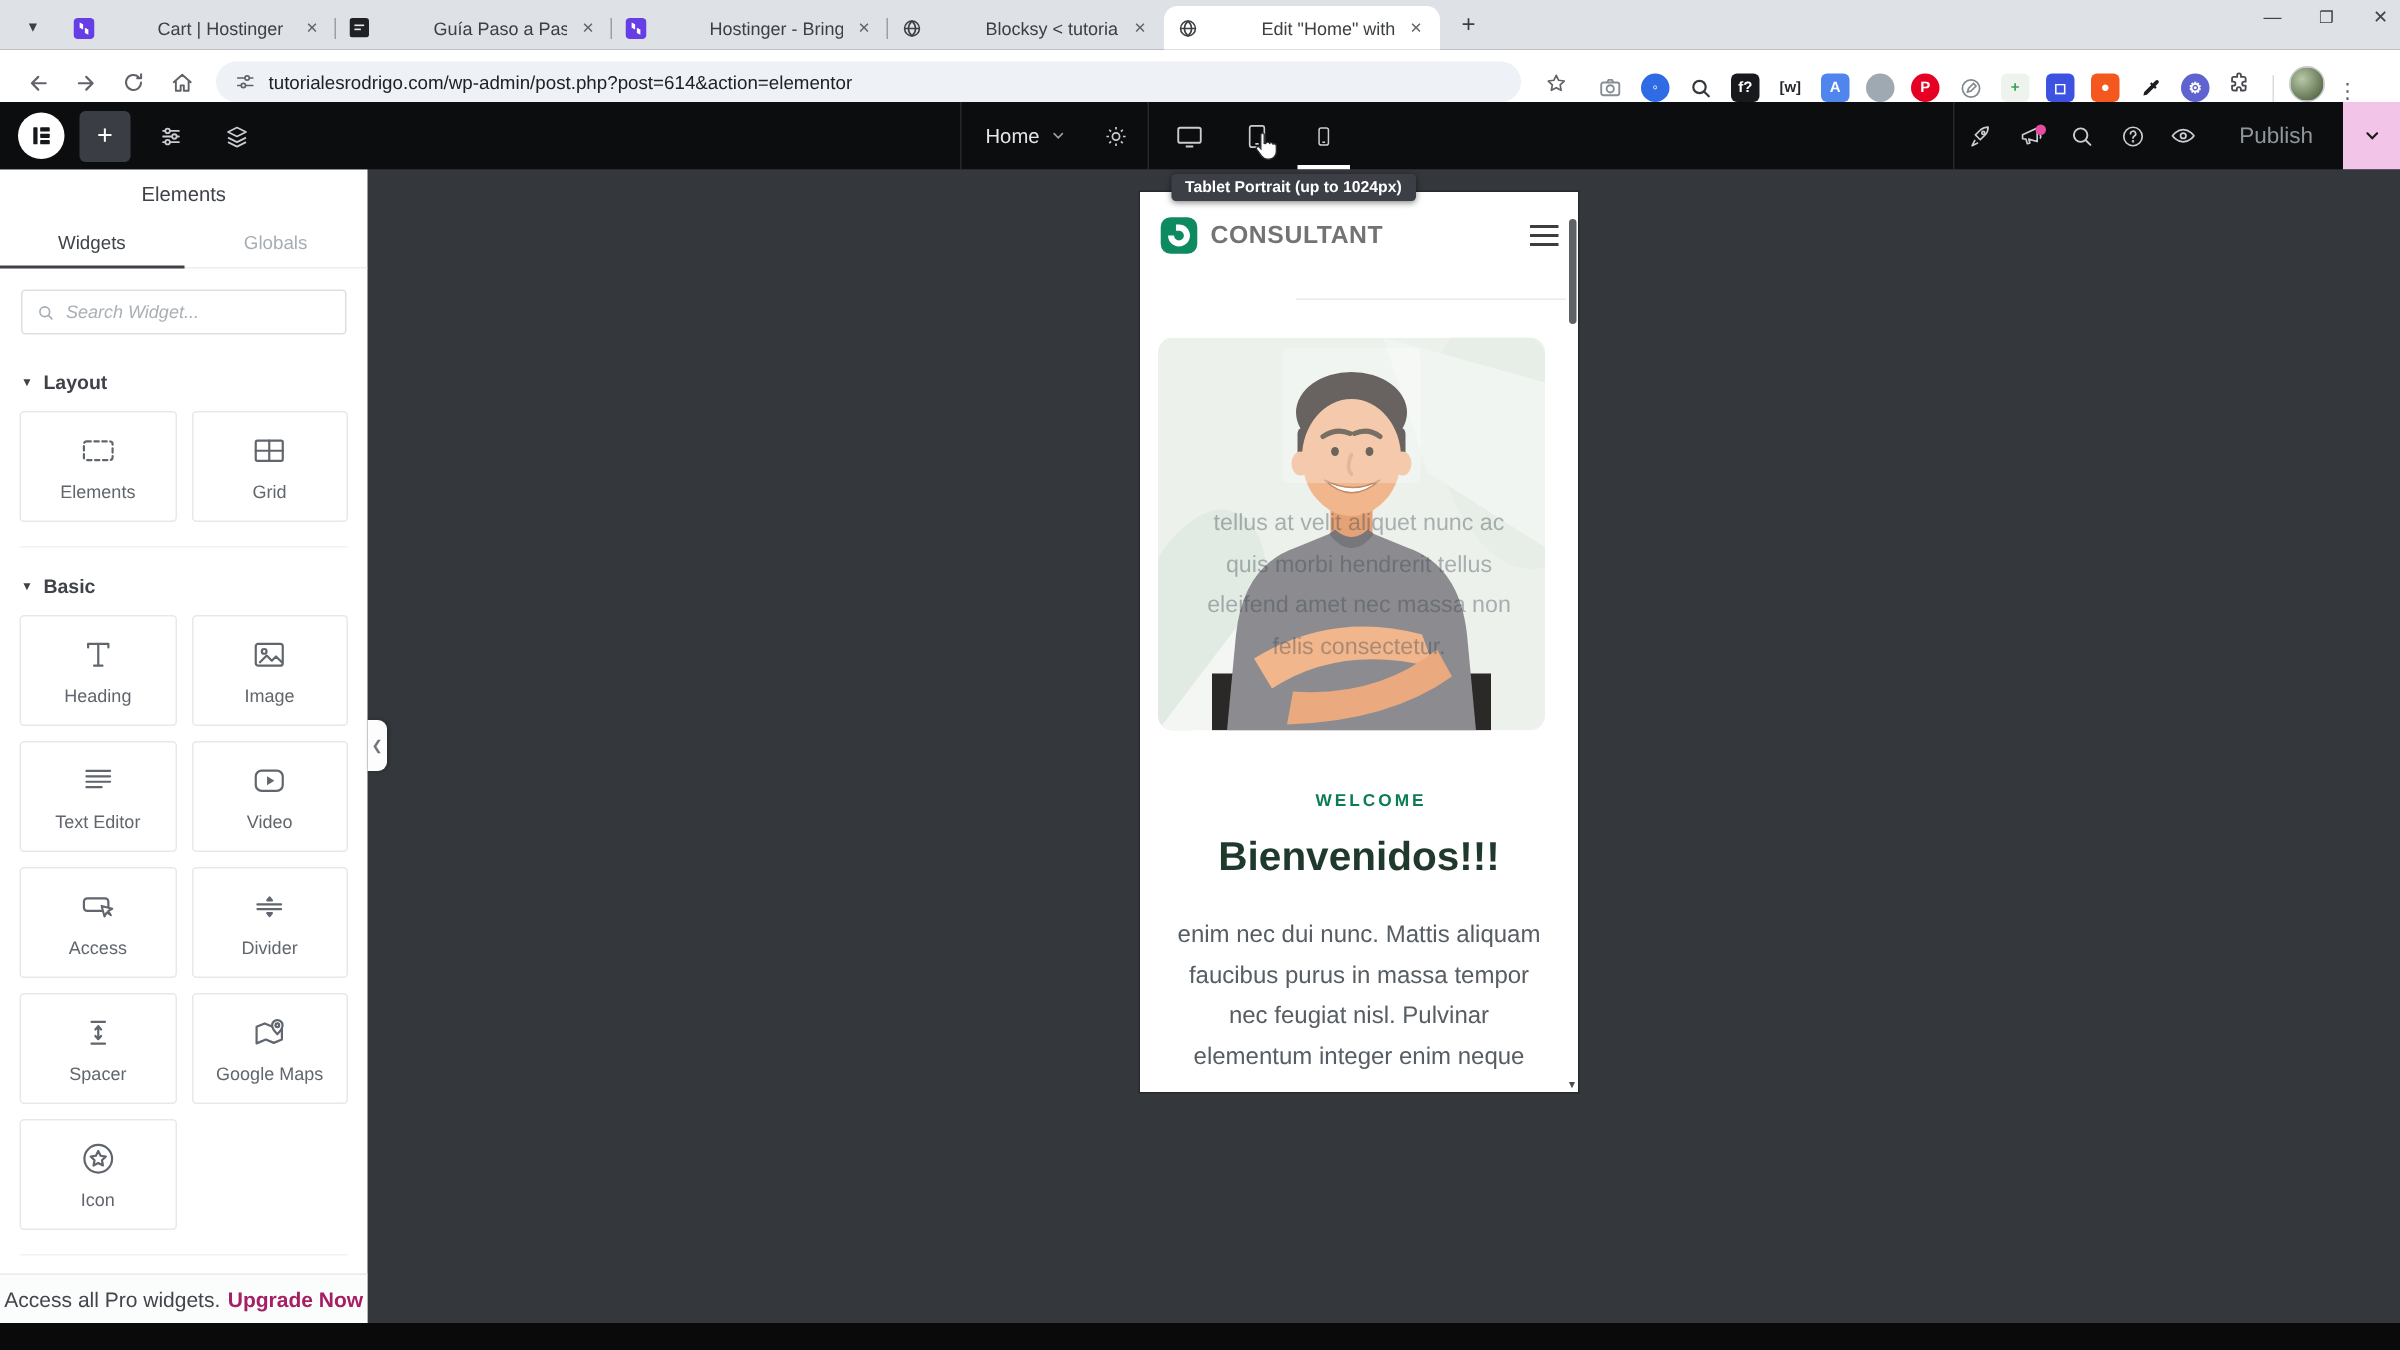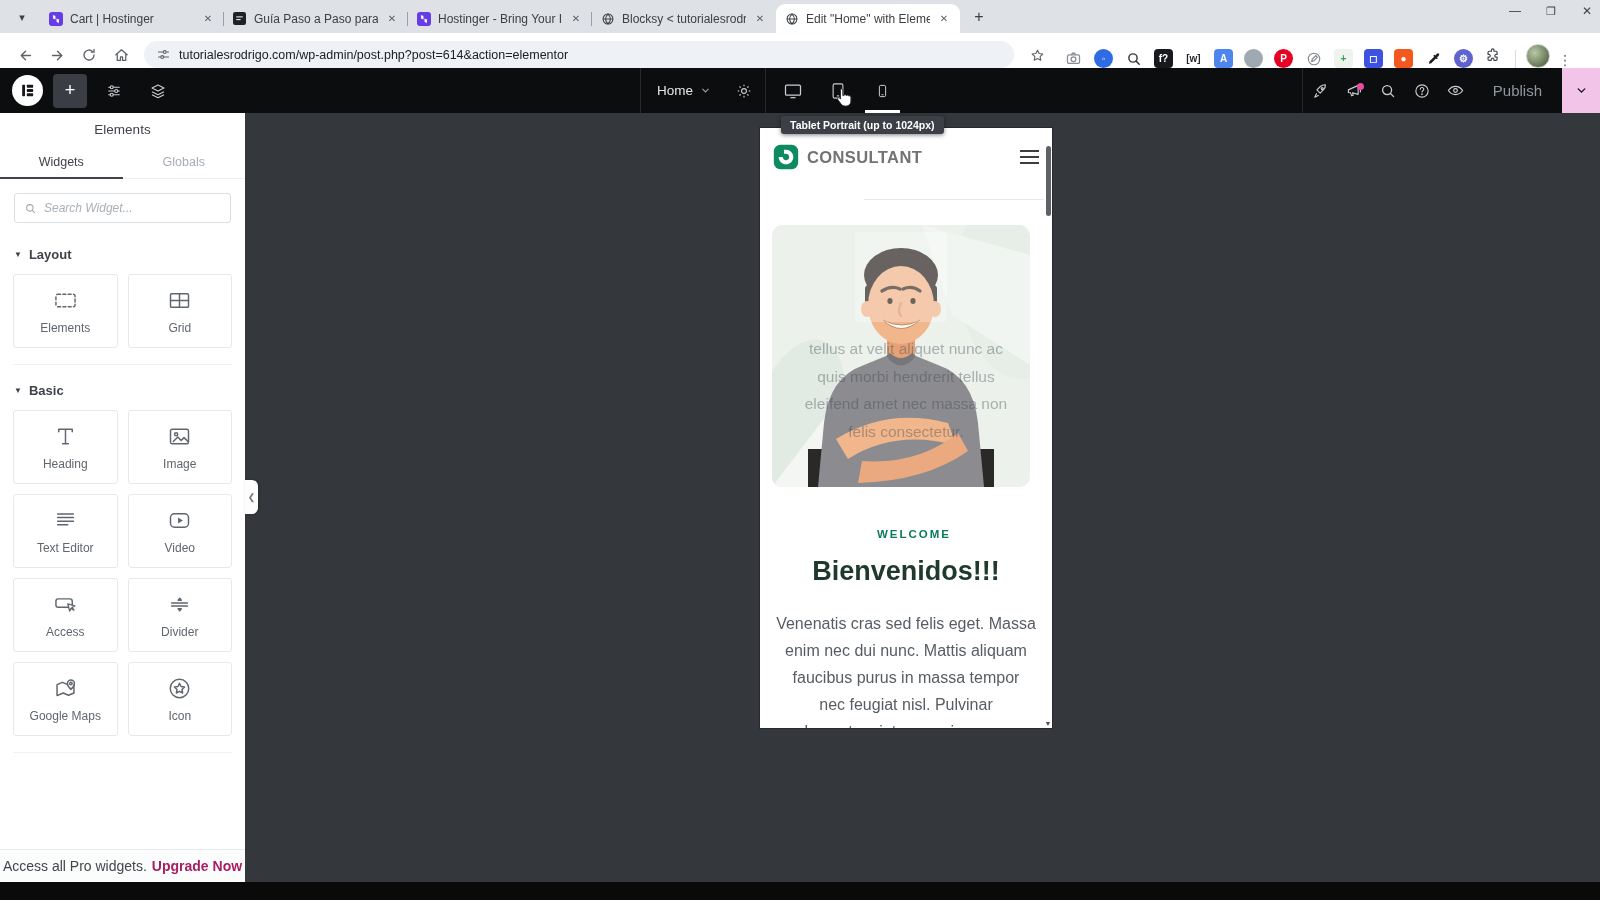--- a/index.html
+++ b/index.html
@@ -6,21 +6,21 @@
   html,body { width:1600px; height:900px; overflow:hidden; }
   body { font-family:"Liberation Sans", sans-serif; }
   .screen { position:relative; width:1600px; height:900px; background:#34373c; overflow:hidden; }
 
   
   .tabstrip { height:33px; background:#dee1e6; display:flex; align-items:flex-end; position:relative; }
   .tabsearch { width:28px; height:28px; margin:0 4px 2px 8px; display:flex; align-items:center; justify-content:center; color:#3c4043; font-size:11px; border-radius:50%; }
   .tab { width:184px; height:29px; display:flex; align-items:center; padding:0 8px; position:relative; color:#3c4043; font-size:12px; cursor:default; }
   .tab.active { background:#fff; border-radius:9px 9px 0 0; z-index:2; }
   .tab .fav { width:15px; height:15px; flex:0 0 15px; margin-right:7px; display:flex; align-items:center; justify-content:center; }
-  .tab .ttl { flex:1; white-space:nowrap; overflow:hidden; }
+  .tab .ttl { flex:1; white-space:nowrap; overflow:hidden;margin-left:35px; }
   .tab .cls { width:16px; height:16px; margin-left:6px; display:flex; align-items:center; justify-content:center; font-size:10px; color:#5f6368; border-radius:50%; }
   .tab.hairline::before { content:""; position:absolute; left:-1px; top:8px; height:14px; width:1px; background:#9aa0a6; }
   .newtab { width:26px; height:26px; margin:0 0 3px 6px; display:flex; align-items:center; justify-content:center; font-size:16px; color:#3c4043; border-radius:50%; }
   .wincontrols { position:absolute; right:6px; top:4px; display:flex; gap:22px; color:#3f4347; font-size:12px; align-items:center; }
   .wincontrols span { width:14px; text-align:center; }
 
   
   .toolbar { height:35px; background:#fff; display:flex; align-items:flex-end; padding:0 8px 0 12px; gap:6px; }
   .navbtn { width:26px; height:26px; display:flex; align-items:center; justify-content:center; color:#5f6368; flex:0 0 auto; }
   .omnibox { flex:1 1 auto; max-width:870px; height:27px; background:#eef1f5; border-radius:14px; display:flex; align-items:center; padding:0 12px; gap:8px; margin:0 4px; }
@@ -464,20 +464,28 @@
                   <svg viewBox="0 0 24 24" width="27" height="27" fill="none" stroke="currentColor" stroke-width="1.3" stroke-linecap="round" stroke-linejoin="round">
                     <path d="M5 10.6h14M5 13.4h14"></path>
                     <path d="M10.8 8.2l1.4-1.7 1.4 1.7zM10.8 15.8l1.4 1.7 1.4-1.7z"></path>
                   </svg>
                 </span>
                 <span class="wlabel">Divider</span>
               </div>
               <div class="wcard">
                 <span>
                   <svg viewBox="0 0 24 24" width="27" height="27" fill="none" stroke="currentColor" stroke-width="1.3" stroke-linecap="round" stroke-linejoin="round">
+                    <path d="M8 5.5h8M8 18.5h8M12 8.2v7.6M12 8.2l-1.7 1.9M12 8.2l1.7 1.9M12 15.8l-1.7-1.9M12 15.8l1.7-1.9"></path>
+                  </svg>
+                </span>
+                <span class="wlabel">Spacer</span>
+              </div>
+              <div class="wcard">
+                <span>
+                  <svg viewBox="0 0 24 24" width="27" height="27" fill="none" stroke="currentColor" stroke-width="1.3" stroke-linecap="round" stroke-linejoin="round">
                     <path d="M4.5 8.5l4.8-2 4.7 2 5.5-2.3V16l-4.8 2-4.7-2-5.5 2.3z"></path>
                     <path d="M16.8 4.5a3.1 3.1 0 0 1 3.1 3.1c0 2.3-3.1 5.2-3.1 5.2s-3.1-2.9-3.1-5.2a3.1 3.1 0 0 1 3.1-3.1z" fill="#fff"></path>
                     <circle cx="16.8" cy="7.6" r="1.1"></circle>
                   </svg>
                 </span>
                 <span class="wlabel">Google Maps</span>
               </div>
               <div class="wcard">
                 <span>
                   <svg viewBox="0 0 24 24" width="27" height="27" fill="none" stroke="currentColor" stroke-width="1.3" stroke-linecap="round" stroke-linejoin="round">
@@ -558,21 +566,20 @@
         <div class="ghost" id="ghost">
             <div>tellus at velit aliquet nunc ac</div>
             <div>quis morbi hendrerit tellus</div>
             <div>eleifend amet nec massa non</div>
             <div>felis consectetur.</div>
           </div>
 
         <div class="eyebrow" style="color:#0c7b5a;">WELCOME</div>
         <div class="bigh" style="color:#1f3a2d;">Bienvenidos!!!</div>
         <div class="para" id="para">
-            <div>Venenatis cras sed felis eget. Massa</div>
             <div>enim nec dui nunc. Mattis aliquam</div>
             <div>faucibus purus in massa tempor</div>
             <div>nec feugiat nisl. Pulvinar</div>
             <div>elementum integer enim neque</div>
           </div>
 
         <div class="pscroll"></div>
         <div class="pscroll-arrow">▼</div>
       </div>
     </div>

